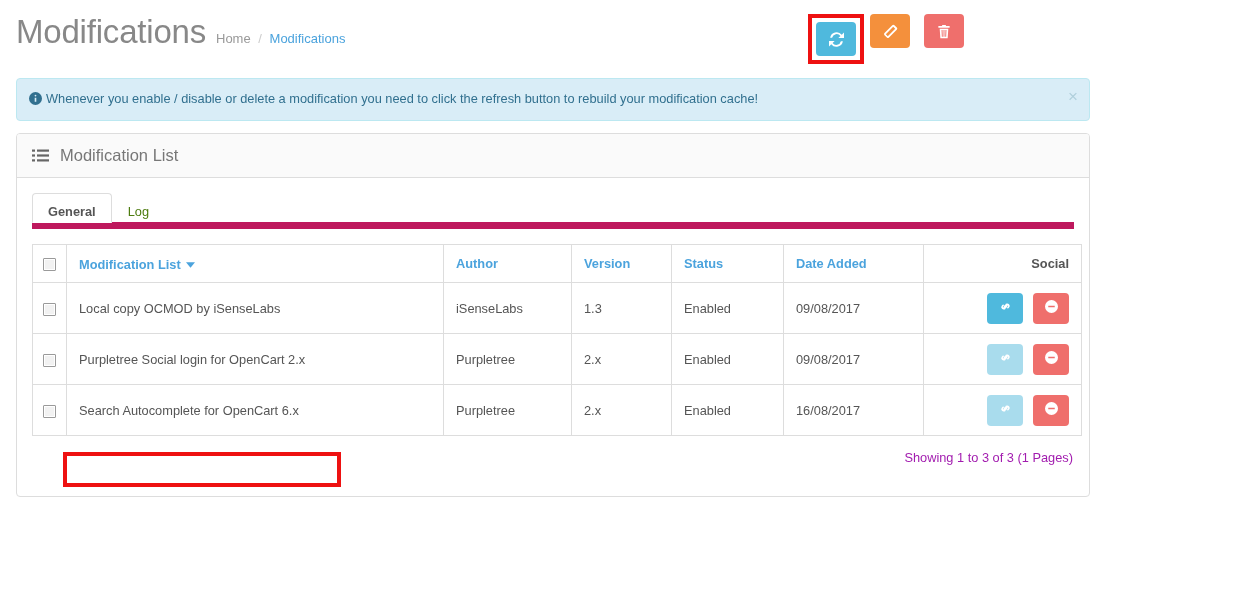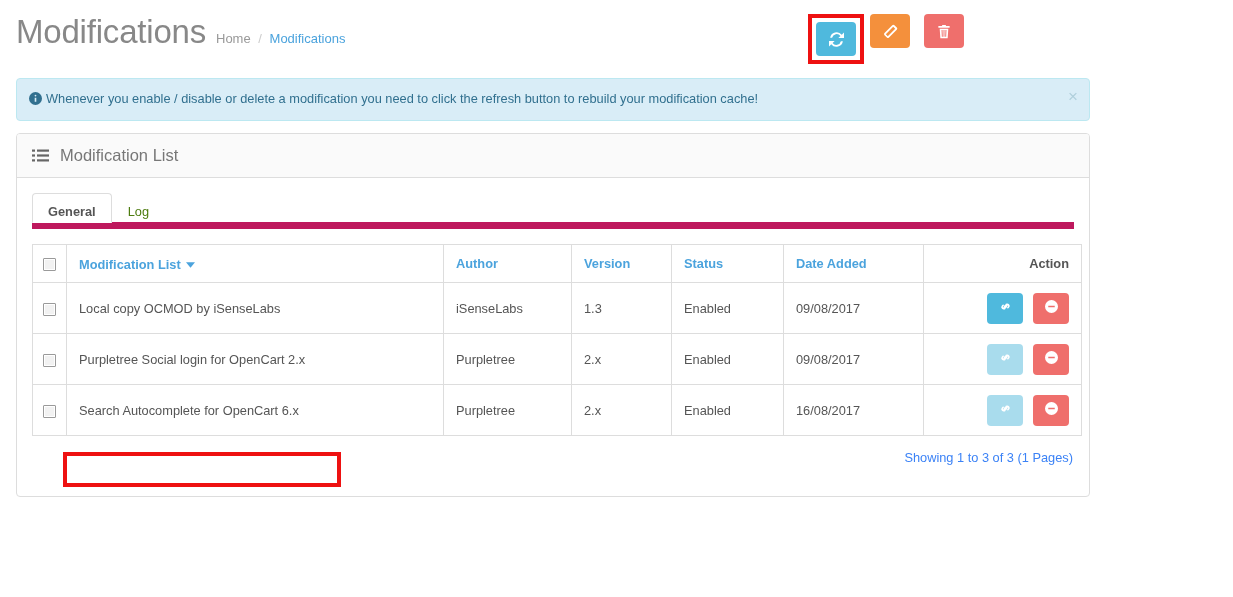--- a/index.html
+++ b/index.html
@@ -133,21 +133,21 @@
   .btn-act {
     width: 36px; height: 31px; border: none; border-radius: 4px;
     display: inline-flex; align-items: center; justify-content: center;
     cursor: pointer; padding: 0; vertical-align: middle;
   }
   .btn-link-on  { background: #4fb9dd; }
   .btn-link-off { background: #a9dced; }
   .btn-minus    { background: #ef6f6c; margin-left: 6px; }
 
   .table-footer {
-    margin-top: 14px; text-align: right; font-size: 12.8px; color: #3b82f6;
+    margin-top: 14px; text-align: right; font-size: 12.8px; color: #a21caf;
     padding-right: 1px;
   }
 
   
   .row-highlight { position: absolute; left: 46px; top: 274px; width: 278px; height: 35px;
     border: 4px solid #ee1111; pointer-events: none; z-index: 5; }
 </style>
 </head>
 <body>
 
@@ -228,21 +228,21 @@
             </th>
             <th class="col-name">
               <span>Modification List</span><span class="sort-caret"><svg width="9" height="6" viewBox="0 0 10 6" fill="#4ba3dd" aria-hidden="true">
                     <path d="M0 0h10L5 6z"></path>
                   </svg></span>
             </th>
             <th class="col-auth">Author</th>
             <th class="col-ver">Version</th>
             <th class="col-stat">Status</th>
             <th class="col-date">Date Added</th>
-            <th class="col-act th-action">Action</th>
+            <th class="col-act th-action">Social</th>
           </tr>
         </thead>
         <tbody>
 
           <tr>
             <td class="col-chk">
               <span class="chk"></span>
             </td>
             <td class="col-name">Local copy OCMOD by iSenseLabs</td>
             <td class="col-auth">iSenseLabs</td>

